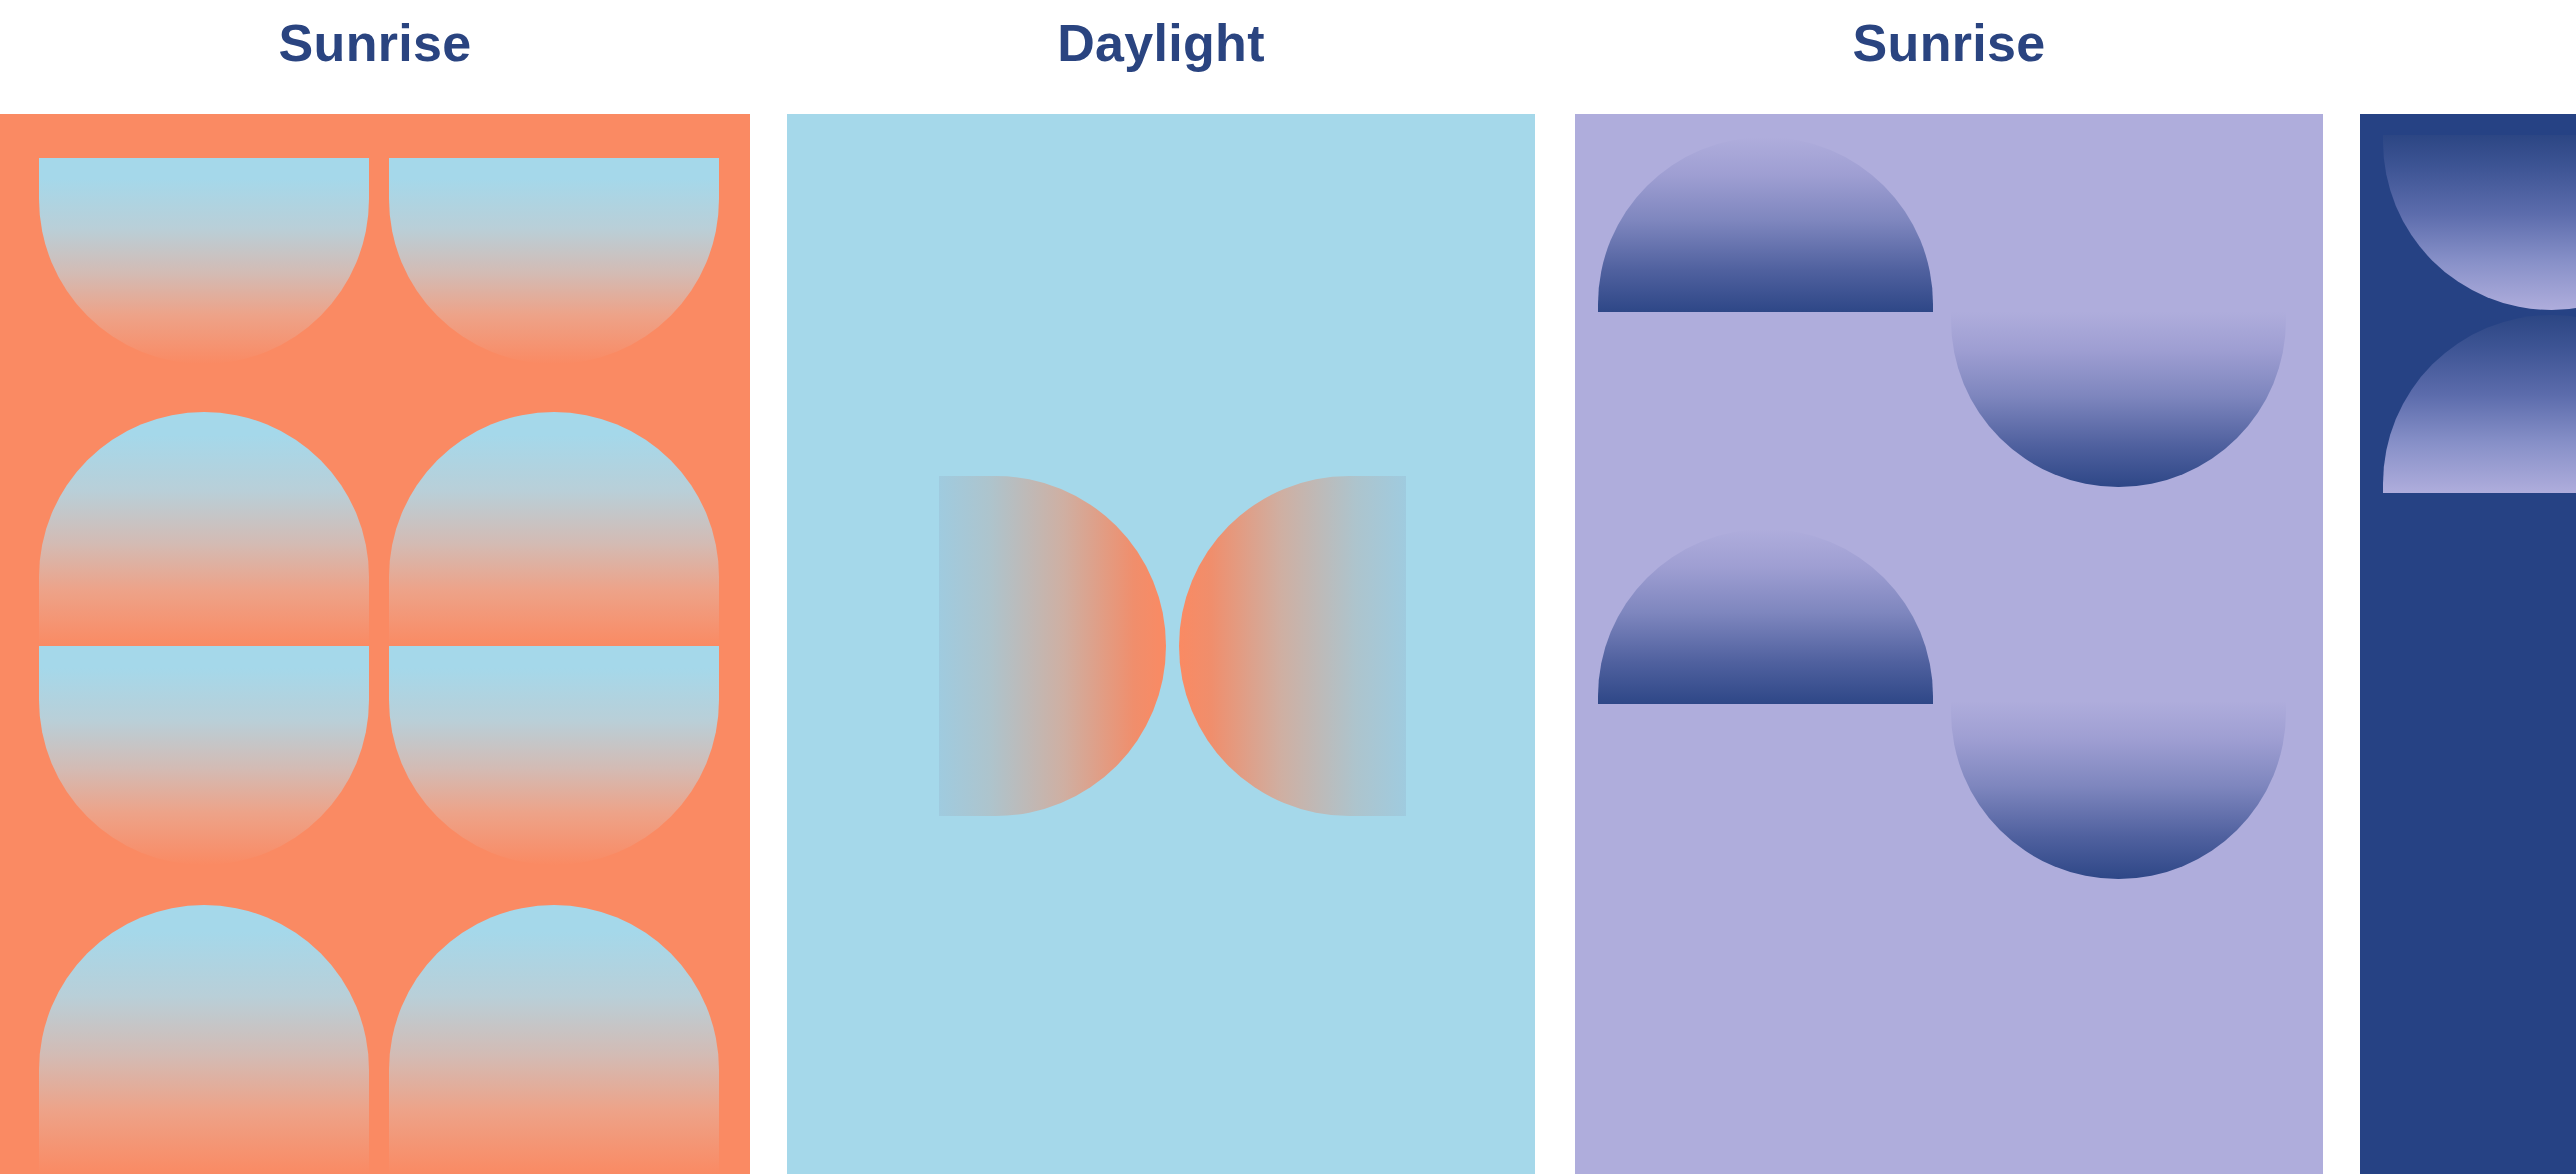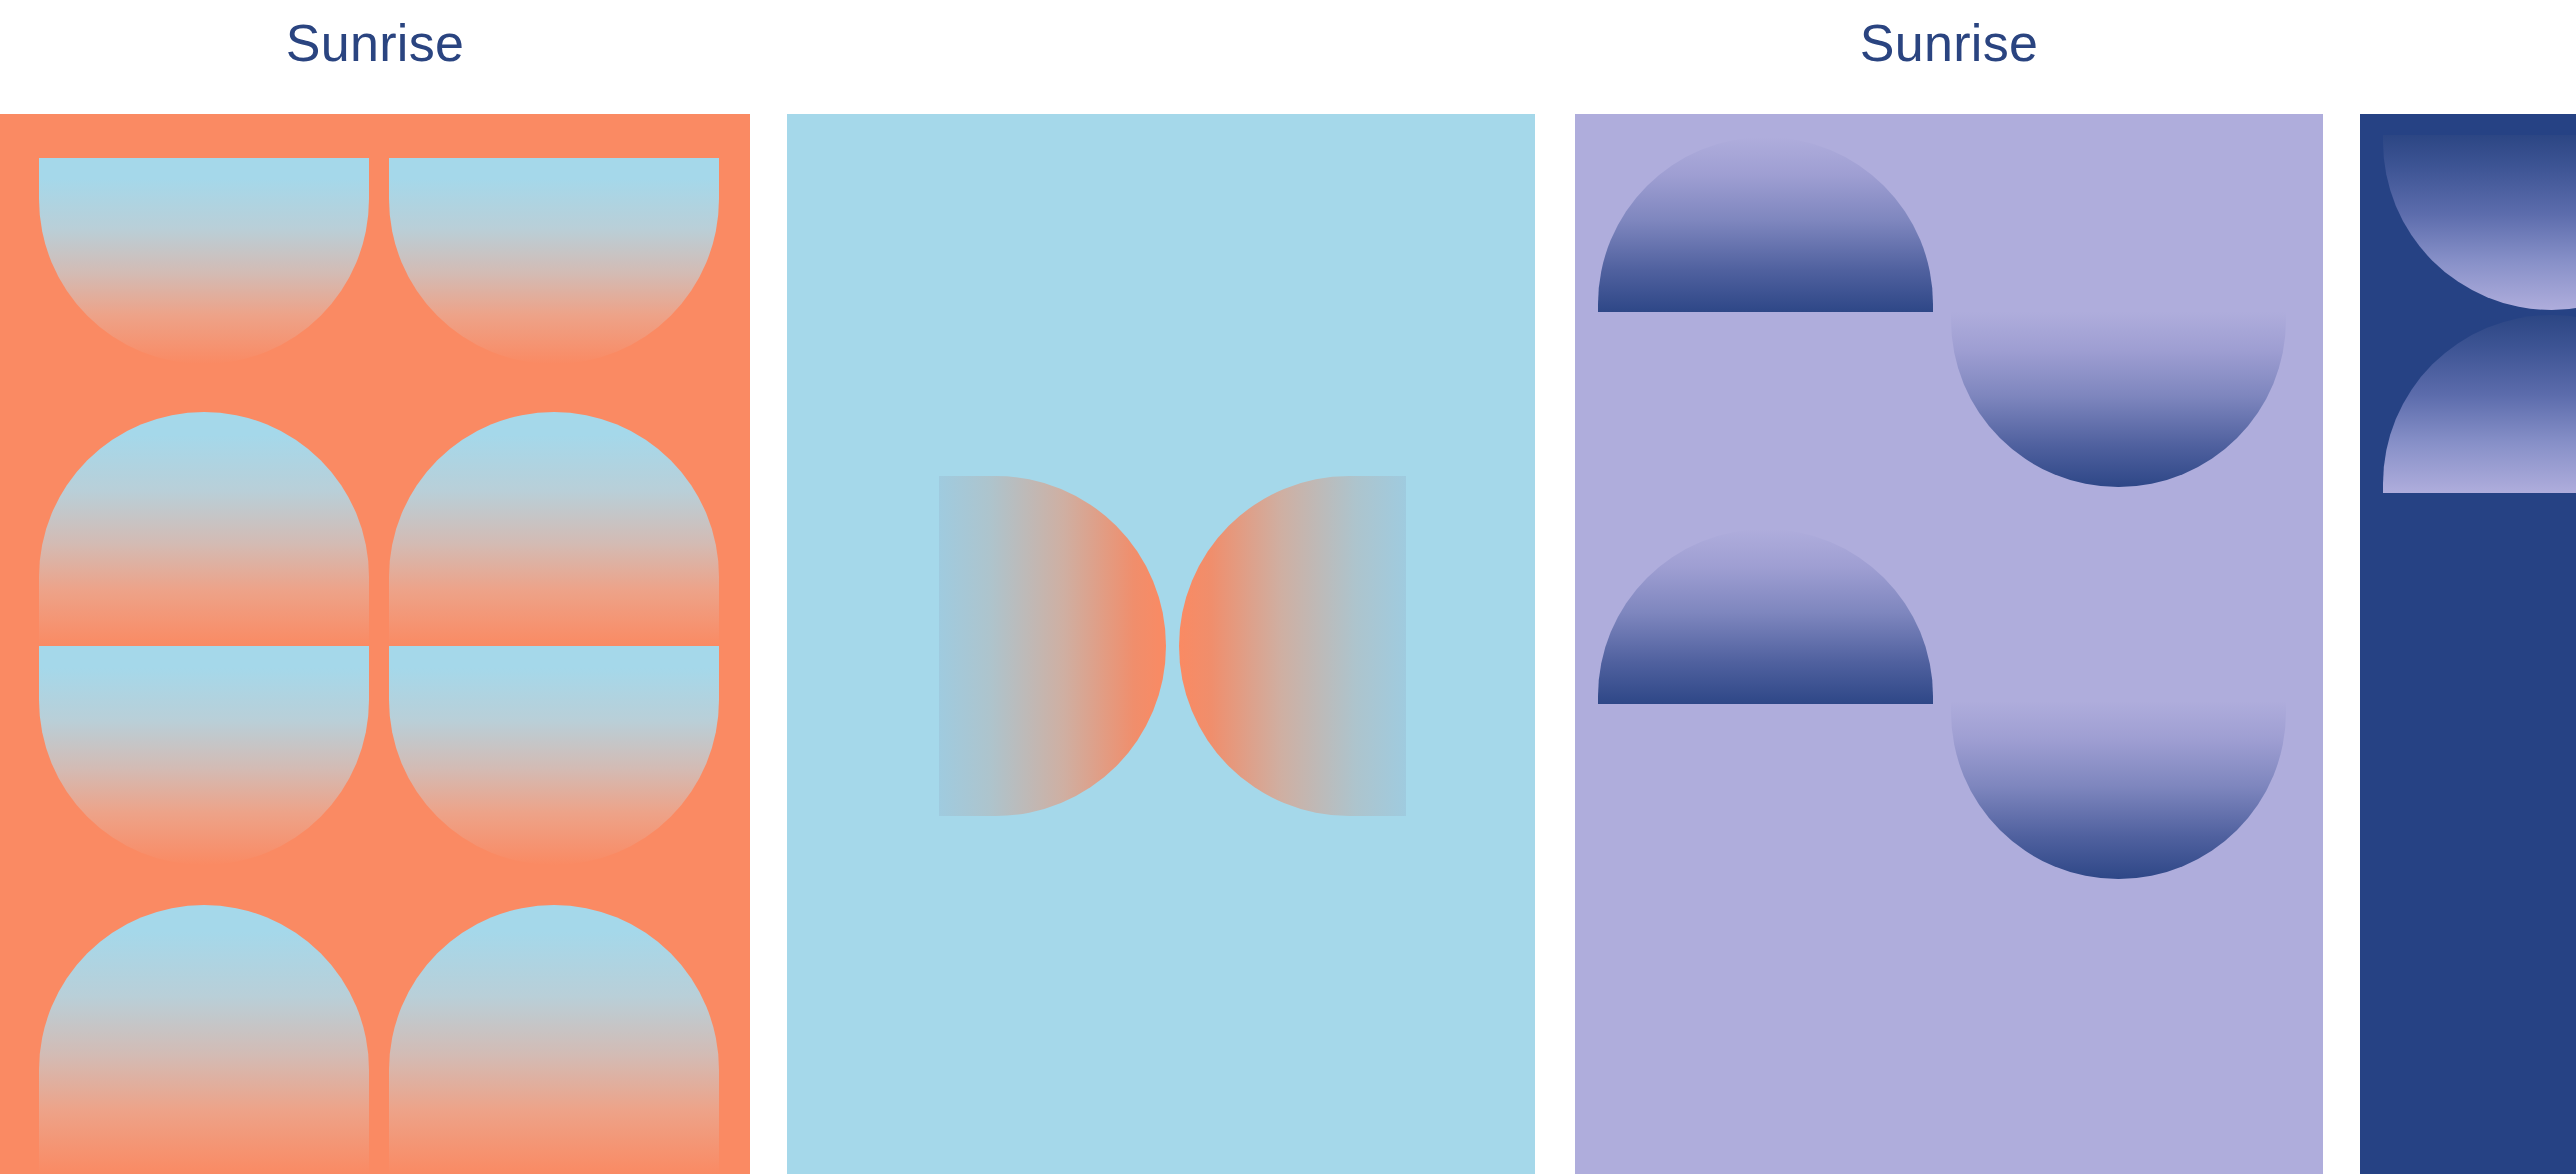--- a/index.html
+++ b/index.html
@@ -23,21 +23,21 @@
     height:1060px;
     overflow:hidden;
   }
   .panel-title {
     position:absolute;
     top:12.4px;
     height:62px;
     line-height:62px;
     text-align:center;
     font-size:52px;
-    font-weight:400;
+    font-weight:700;
     color:#2a4480;
     letter-spacing:0.3px;
     white-space:nowrap;
   }
 
   
   #panel-sunrise  { left:0px;    width:750px; background:#FA8A63; }
   #panel-daylight { left:787px; width:748px; background:#A5D8EA; }
   #panel-sunset   { left:1575px; width:748px; background:#AFADDC; }
   #panel-night    { left:2360px; width:749px; background:#264284; }
@@ -107,20 +107,21 @@
   #nt-a { left:23px;  top:20.6px;   height:175px; }
   #nt-b { left:23px;  top:201px;  height:178px; }
 </style>
 </head>
 <body>
 
 <div id="root">
 
   <div class="panel-title" id="title-sunrise">Sunrise</div>
 
+  <div class="panel-title" id="title-daylight">Daylight</div>
 
   <div class="panel-title" id="title-sunset">Sunrise</div>
 
   <div class="panel-title" id="title-night">Night</div>
 
   <div class="panel" id="panel-sunrise">
     <div class="shape sr-shape sr-cup" id="sr-r1c1"></div>
     <div class="shape sr-shape sr-cup" id="sr-r1c2"></div>
     <div class="shape sr-shape sr-arch" id="sr-r2c1"></div>
     <div class="shape sr-shape sr-arch" id="sr-r2c2"></div>

